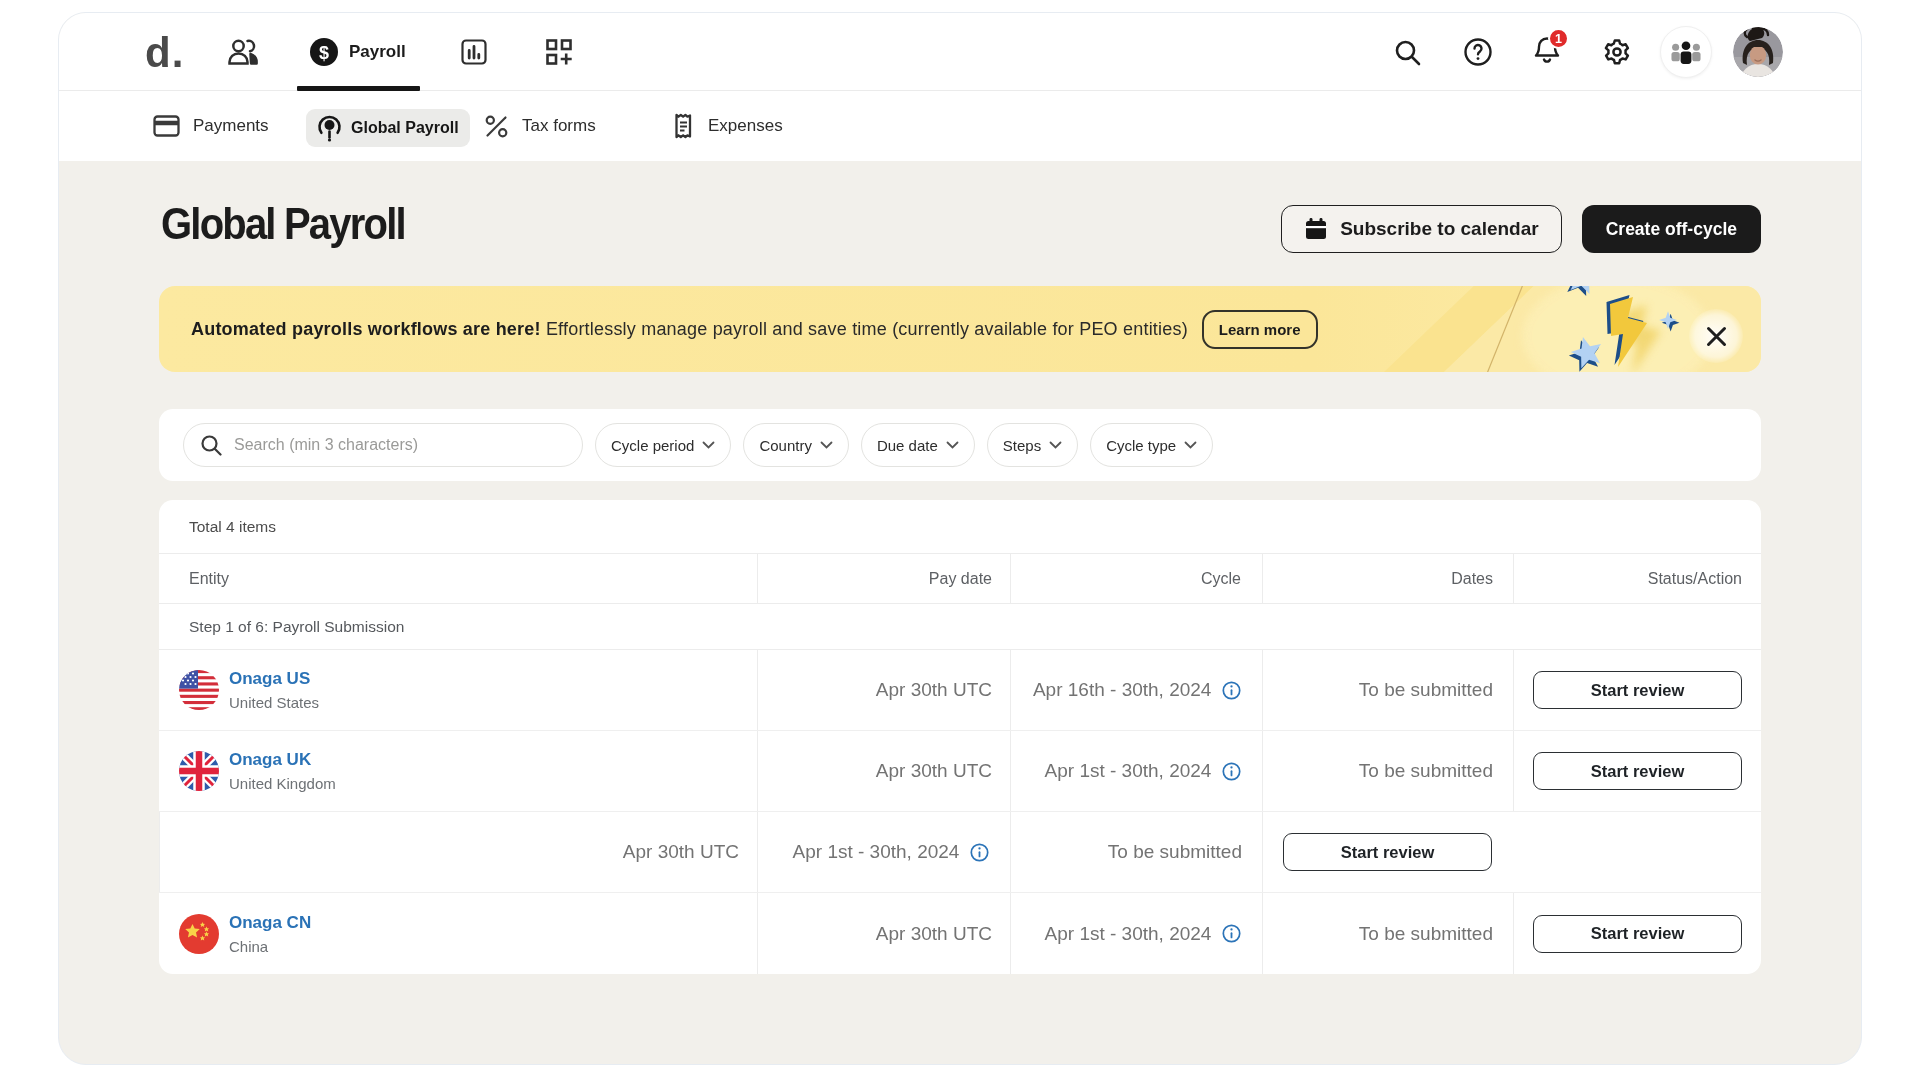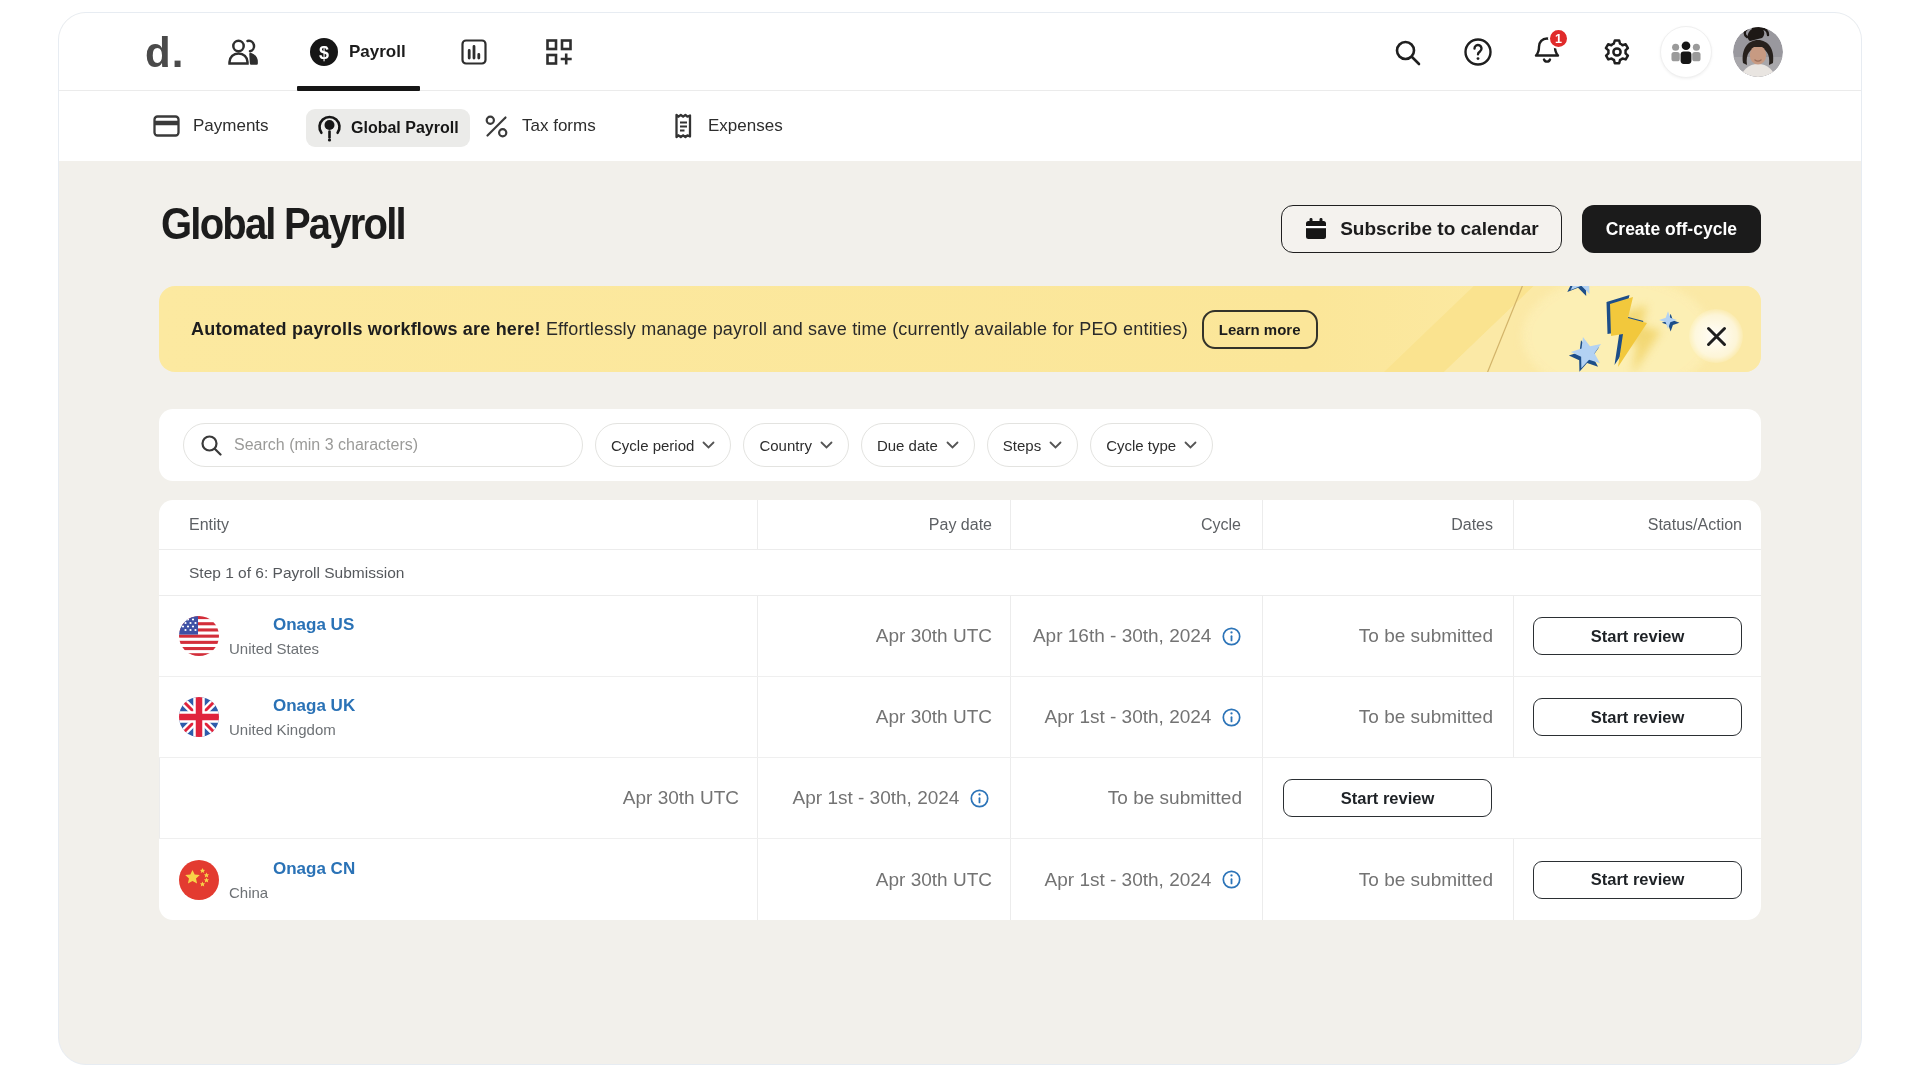--- a/index.html
+++ b/index.html
@@ -48,21 +48,21 @@
 .trow { display:grid; grid-template-columns:598px 253px 252px 251px 250px; align-items:center; }
 .totalrow { height:54px; border-bottom:1px solid #ececec; display:flex; align-items:center; padding-left:30px; font-size:15.5px; color:#4c4c4c; }
 .headerrow { height:50px; border-bottom:1px solid #ececec; font-size:16px; color:#5d6064; }
 .steprow { height:46px; border-bottom:1px solid #ececec; display:flex; align-items:center; padding-left:30px; font-size:15.5px; color:#55585c; }
 .entityrow { height:81px; border-bottom:1px solid #efefef; }
 .entityrow:last-child { border-bottom:none; }
 .cell { height:100%; display:flex; align-items:center; }
 .cell.r { justify-content:flex-end; }
 .cell.sep { border-left:1px solid #ececec; }
 .entcell { padding-left:20px; gap:10px; }
-.entname { font-size:17px; font-weight:bold; color:#2a72b6; margin-bottom:5px;margin-left:44px;}
+.entname { font-size:17px; font-weight:bold; color:#2a72b6; margin-bottom:5px;}
 .entsub { font-size:15px; color:#6d7175; }
 .val { font-size:19px; color:#737373; }
 .startreview { width:209px; height:38px; border:1.5px solid #2b2f33; border-radius:9px; background:#fff; display:flex; align-items:center; justify-content:center; font-size:16.5px; font-weight:bold; color:#1e2226; }
 .flag { width:40px; height:40px; }
 </style>
 </head>
 <body>
 <div class="app">
 
   <div class="nav1">
@@ -291,20 +291,21 @@
           </svg>
       </div>
       <div class="chip">Cycle type
         <svg width="13" height="8" viewBox="0 0 13 8" fill="none" stroke="#555" stroke-width="1.8" stroke-linecap="round">
             <path d="M1.5 1.5 L6.5 6.5 L11.5 1.5"></path>
           </svg>
       </div>
     </div>
 
     <div class="tablecard">
+      <div class="totalrow">Total 4 items</div>
       <div class="trow headerrow">
         <div class="cell" style="padding-left:30px;">Entity</div>
         <div class="cell r sep" style="padding-right:18px;">Pay date</div>
         <div class="cell r sep" style="padding-right:21px;">Cycle</div>
         <div class="cell r sep" style="padding-right:20px;">Dates</div>
         <div class="cell r sep" style="padding-right:21px;">Status/Action</div>
       </div>
       <div class="steprow">Step 1 of 6: Payroll Submission</div>
 
       <div class="trow entityrow">

